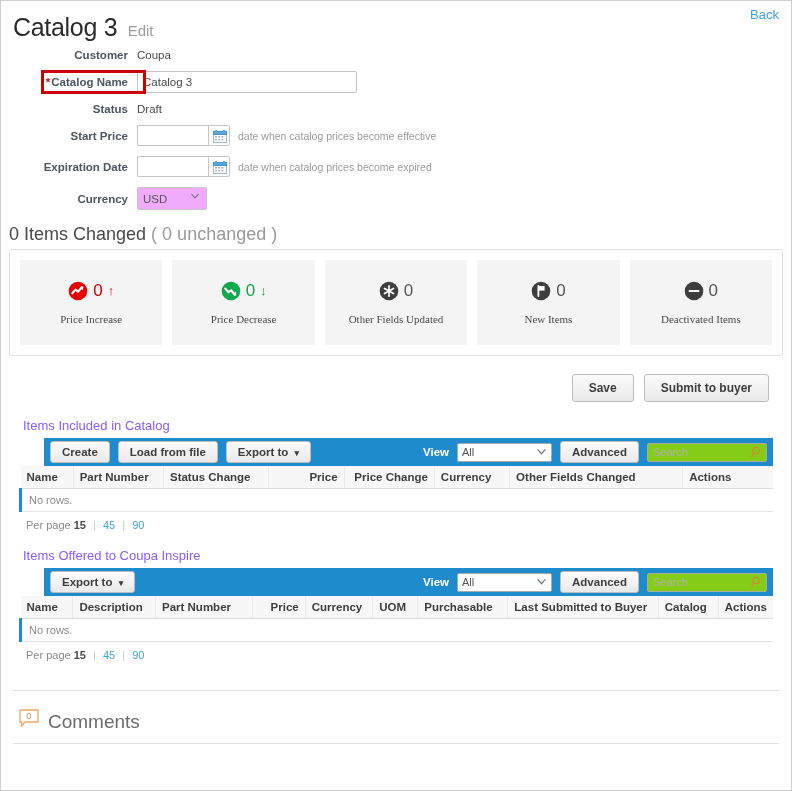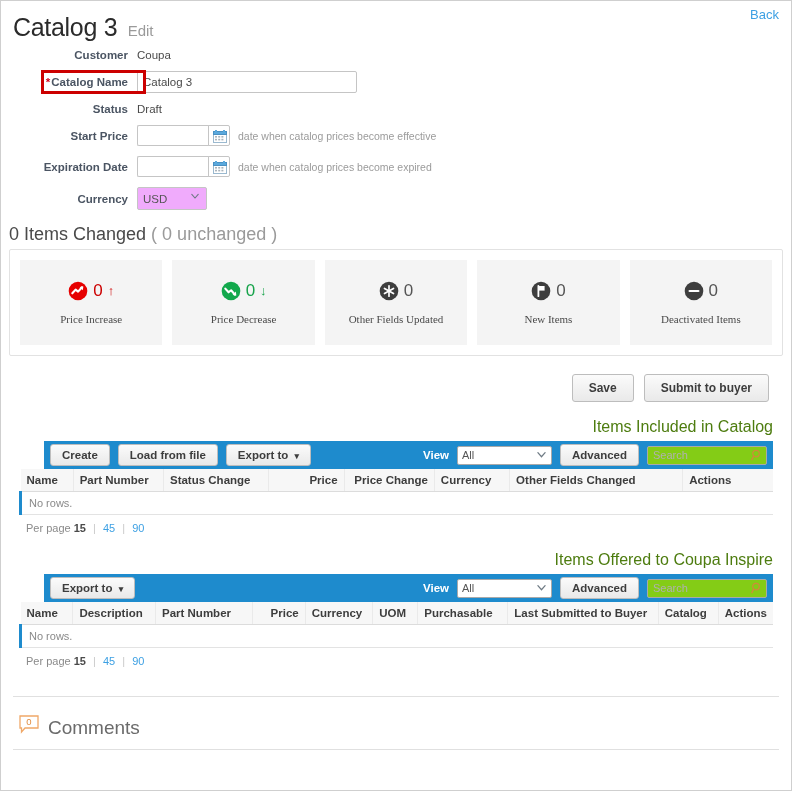--- a/index.html
+++ b/index.html
@@ -150,21 +150,21 @@
     border: 1px solid #bdbdbd;
     border-radius: 3px;
     font-size: 12px; font-weight: bold; color: #3d3d3d;
     padding: 6px 16px; cursor: pointer;
     font-family: "Liberation Sans", sans-serif;
   }
   .btn.sm { font-size: 11.5px; padding: 4px 11px; }
 
   
   .tbl-sec { margin: 0 18px; }
-  .tbl-title { font-size: 16px; color: #4d7c0f; padding: 6px 0 5px 4px; text-align: right; }
+  .tbl-title { font-size: 13px; color: #8b5cf6; padding: 6px 0 5px 4px; }
   .toolbar {
     background: #1e8bcd;
     height: 28px;
     display: flex; align-items: center;
     padding: 0 6px;
     gap: 8px;
     margin-left: 25px;
   }
   .toolbar .spacer { flex: 1; }
   .tb-label { color: #fff; font-size: 11.5px; font-weight: bold; }

